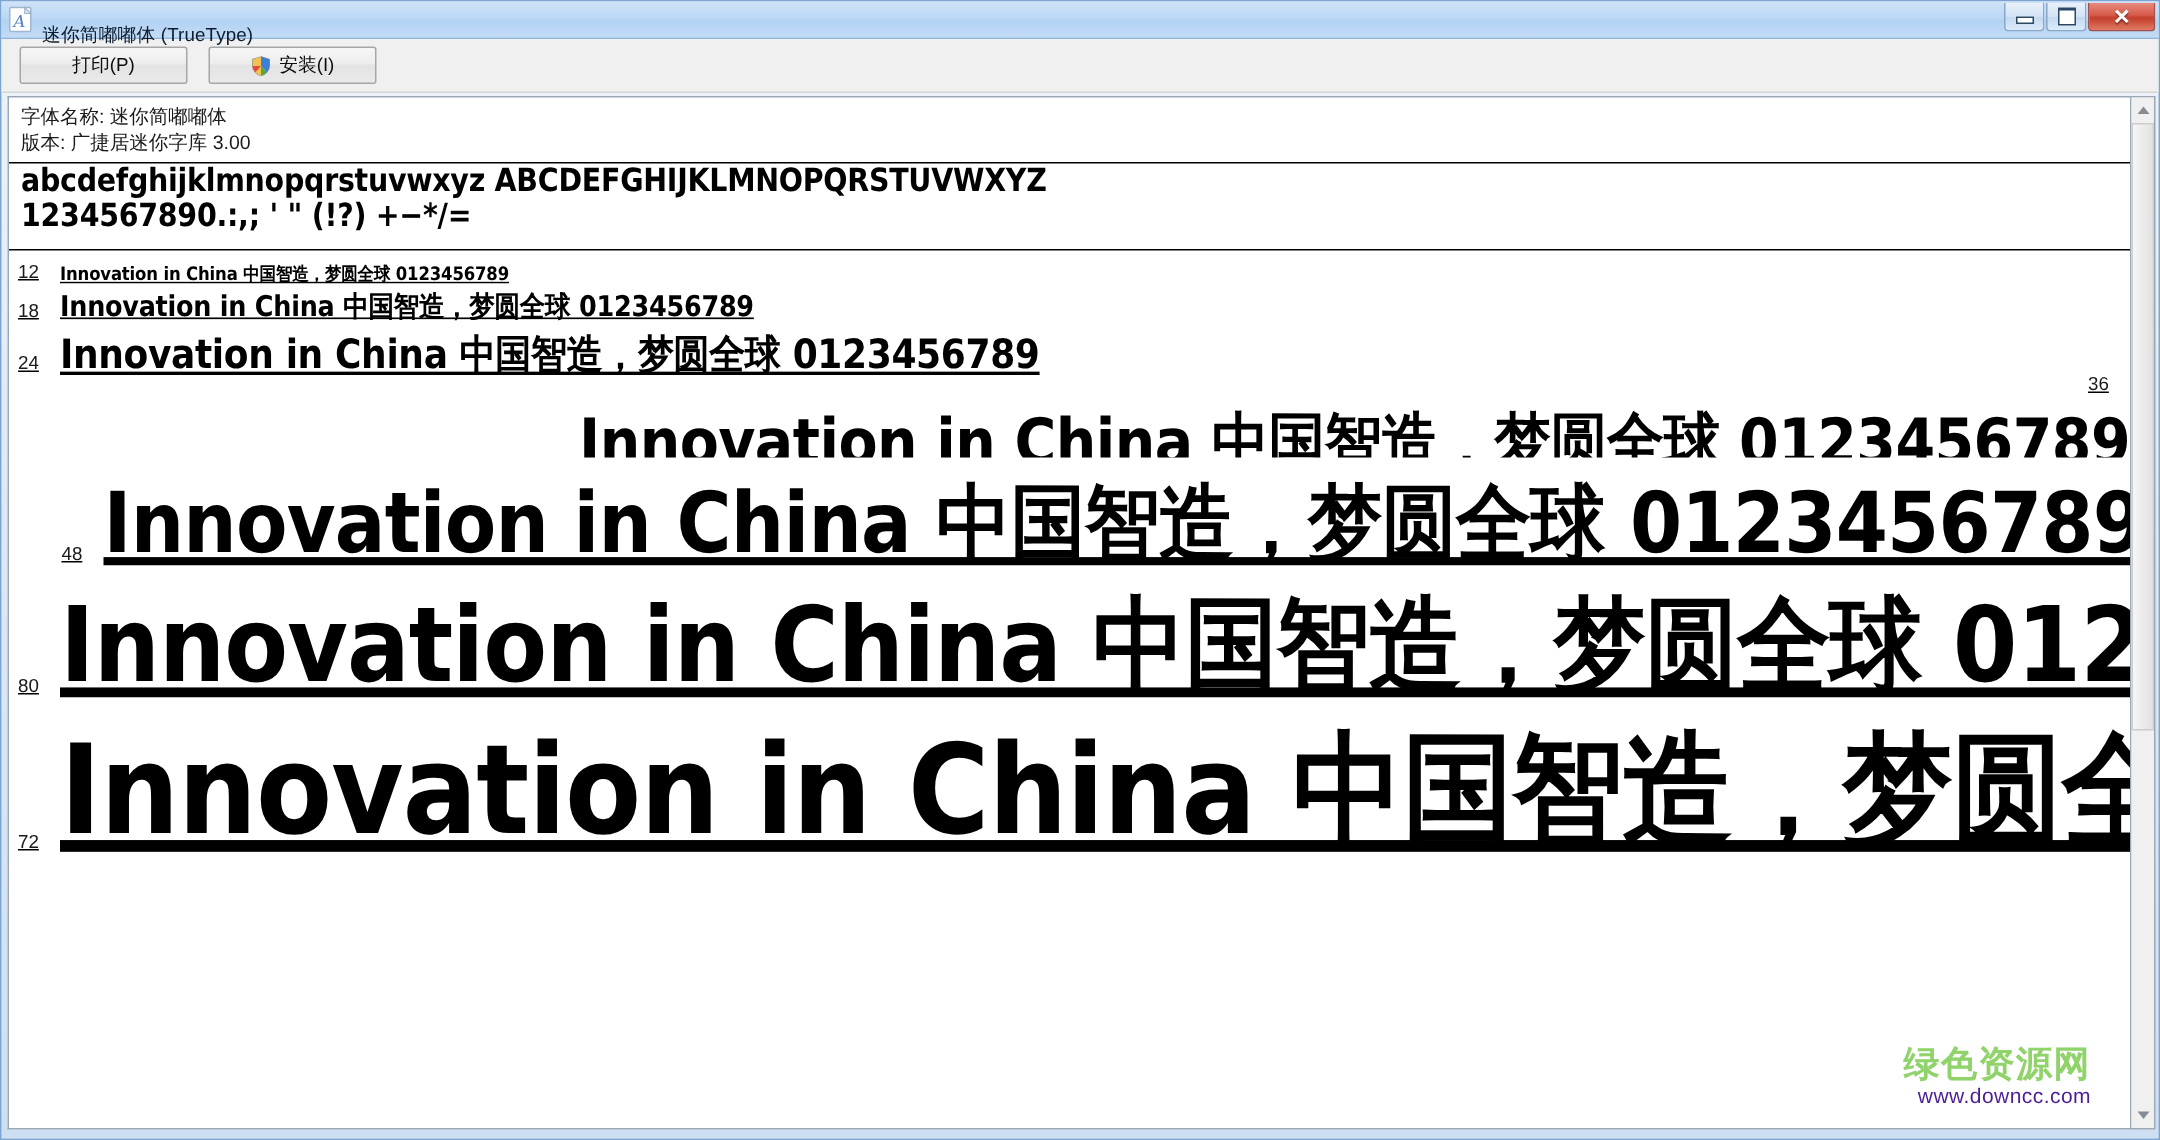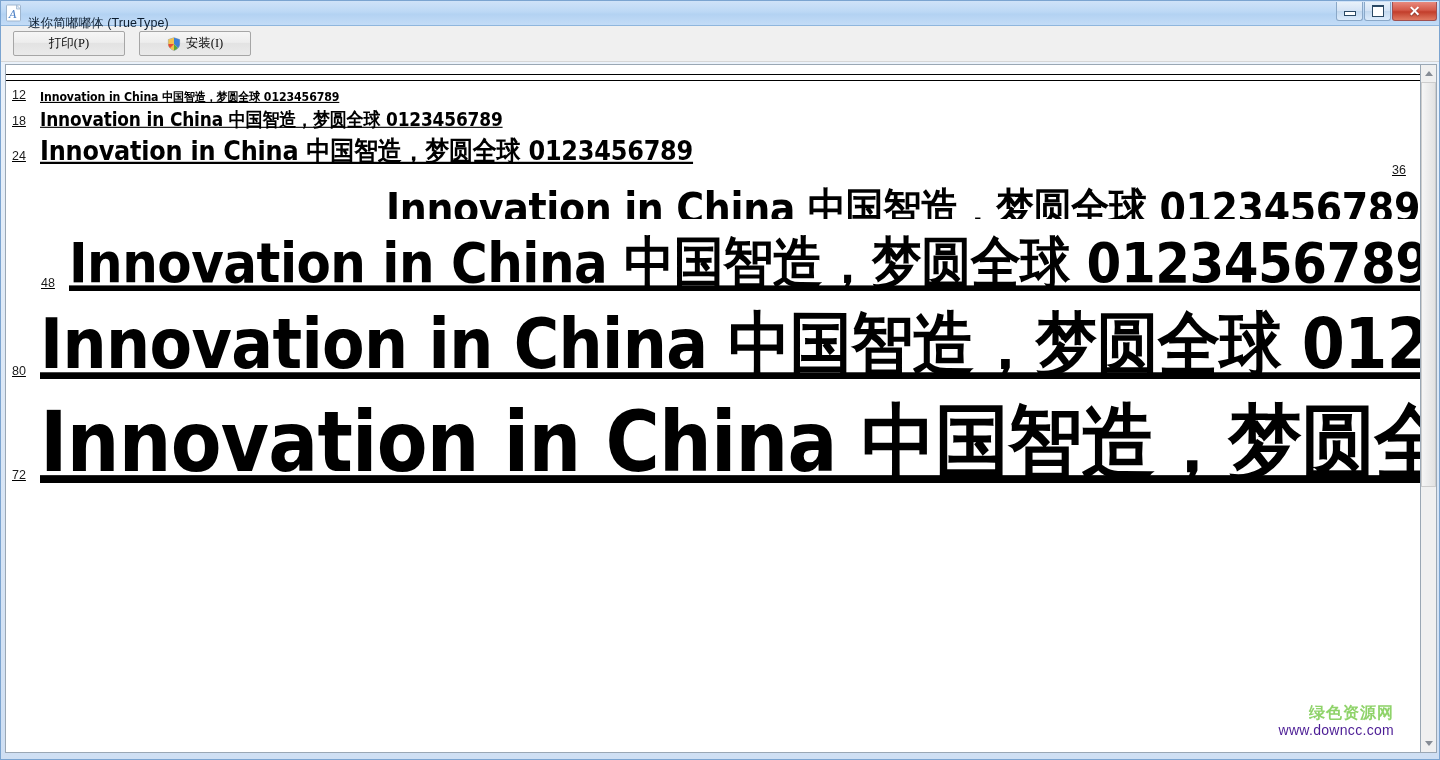--- a/index.html
+++ b/index.html
@@ -90,21 +90,20 @@
     padding: 0 12px;
     background: linear-gradient(180deg,#f6f6f6 0%,#ededed 45%,#e3e3e3 50%,#eaeaea 100%);
     border: 1px solid #a6a6a6;
     border-radius: 2px;
     font-size: 12.5px;
     color: #0d0d0d;
     display: flex; align-items: center; justify-content: center;
     gap: 5px;
     cursor: default;
     white-space: nowrap;
-    font-family: Liberation Serif, serif;
   }
   .shield {
     width: 14px; height: 14px;
     flex: 0 0 auto;
   }
 
   
   .client {
     flex: 1 1 auto;
     display: flex;
@@ -209,21 +208,21 @@
 
   
   .watermark {
     position: absolute;
     right: 26px; bottom: 14px;
     text-align: right;
     pointer-events: none;
     user-select: none;
   }
   .wm-main {
-    font-size: 16px;
+    font-size: 24px;
     font-weight: bold;
     color: #8fd36a;
     letter-spacing: 1px;
     line-height: 1.05;
   }
   .wm-sub {
     font-size: 14px;
     color: #4c1d95;
     letter-spacing: .3px;
   }
@@ -266,24 +265,30 @@
       </span>
       <span>安装(I)</span>
     </div>
   </div>
 
   <div class="client">
     <div class="content-frame">
       <div class="content-scroll">
 
         <div class="info-block">
+          <div class="info-line">字体名称: 迷你简嘟嘟体</div>
+          <div class="info-line">版本: 广捷居迷你字库 3.00</div>
         </div>
 
         <div class="hr"></div>
 
+        <div class="alpha-block">
+          <div class="alpha-line fontsample" style="font-size:19px;">abcdefghijklmnopqrstuvwxyz ABCDEFGHIJKLMNOPQRSTUVWXYZ</div>
+          <div class="alpha-line fontsample" style="font-size:19px;">1234567890.:,; ' " (!?) +−*/=</div>
+        </div>
 
         <div class="hr"></div>
 
         <div class="rows">
 
           <div class="srow" style="height:22px;">
             <span class="sz">12</span>
             <span class="sample fontsample" style="font-size:11px;">Innovation in China 中国智造，梦圆全球 0123456789</span>
           </div>
 

